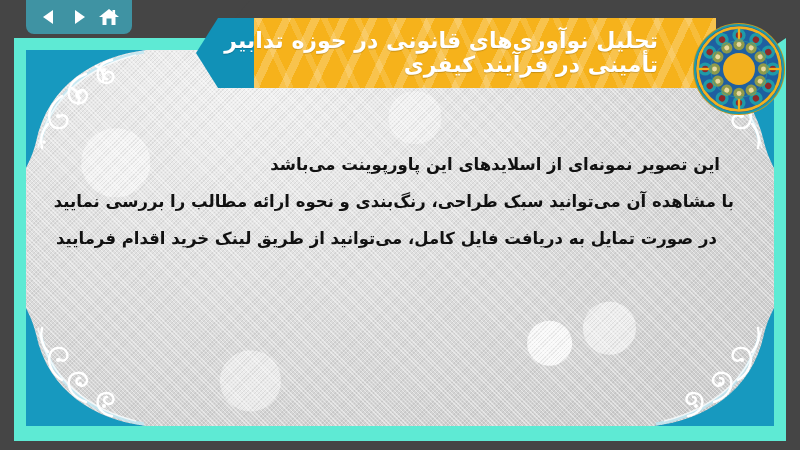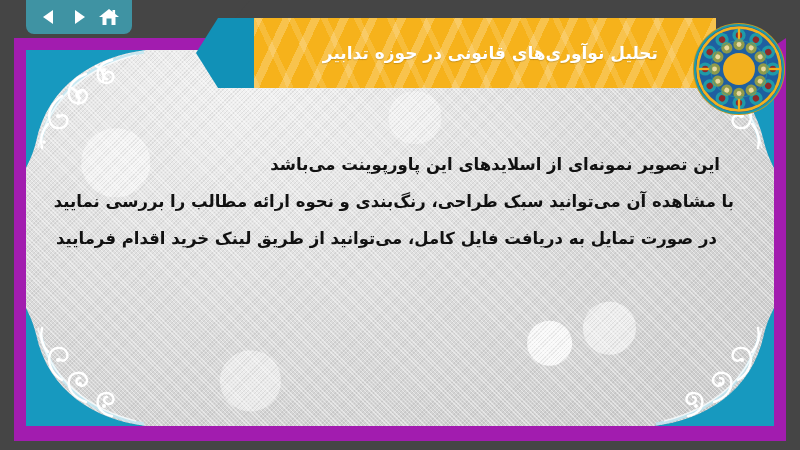--- a/index.html
+++ b/index.html
@@ -20,21 +20,21 @@
     padding:0 8px;
     z-index:40;
   }
   #nav-bar .navbtn{ width:22px;height:22px;display:flex;align-items:center;justify-content:center;cursor:pointer;}
   #nav-bar svg{ display:block; }
 
   
   #slide{
     position:absolute; left:14px; top:38px;
     width:772px; height:403px;
-    background:#a21caf;
+    background:#5eead4;
     overflow:hidden;
     z-index:10;
   }
   
   #content-panel{
     position:absolute; left:12px; top:12px; right:12px; bottom:15px;
     background:
       radial-gradient(circle at 70% 78%, rgba(255,255,255,.85) 0 22px, rgba(255,255,255,0) 23px),
       radial-gradient(circle at 78% 74%, rgba(255,255,255,.6) 0 26px, rgba(255,255,255,0) 27px),
       radial-gradient(circle at 12% 30%, rgba(255,255,255,.55) 0 34px, rgba(255,255,255,0) 35px),
@@ -87,21 +87,21 @@
     position:absolute; left:58px; top:0; right:0; height:70px;
     background:#f6b21b;
     background-image:
       repeating-linear-gradient(115deg, rgba(255,255,255,.22) 0 8px, rgba(255,255,255,0) 8px 26px),
       repeating-linear-gradient(65deg, rgba(255,255,255,.14) 0 6px, rgba(255,255,255,0) 6px 30px);
     display:flex; flex-direction:column; align-items:flex-end; justify-content:center;
     padding:2px 58px 2px 10px;
   }
   .banner-line{
     direction:rtl; color:#ffffff;
-    font-size:17px; font-weight:bold; line-height:24px;
+    font-size:22px; font-weight:bold; line-height:24px;
     white-space:nowrap;
     text-shadow:0 1px 1px rgba(0,0,0,.18);
   }
 
   
   #medallion{
     position:absolute; right:14px; top:22px; width:94px; height:94px;
     z-index:38; border-radius:50%;
   }
   #medallion svg{display:block;}
@@ -237,20 +237,21 @@
 
   <div id="frame-corner-tr"></div>
 </div>
 
 <div id="frame-notch"></div>
 
 <div id="title-banner">
   <div id="banner-arrow"></div>
   <div id="banner-body">
     <div class="banner-line">تحلیل نوآوری‌های قانونی در حوزه تدابیر</div>
+    <div class="banner-line">تأمینی در فرآیند کیفری</div>
   </div>
 </div>
 
 <div id="medallion">
   <svg width="94" height="94" viewBox="0 0 100 100">
     <circle cx="50" cy="50" r="49" fill="#c9971c"></circle>
     <circle cx="50" cy="50" r="47" fill="#1f5fa0"></circle>
     <circle cx="50" cy="50" r="44" fill="none" stroke="#f2b01e" stroke-width="3"></circle>
     <circle cx="50" cy="50" r="40" fill="#1f5fa0"></circle>
     <g>

